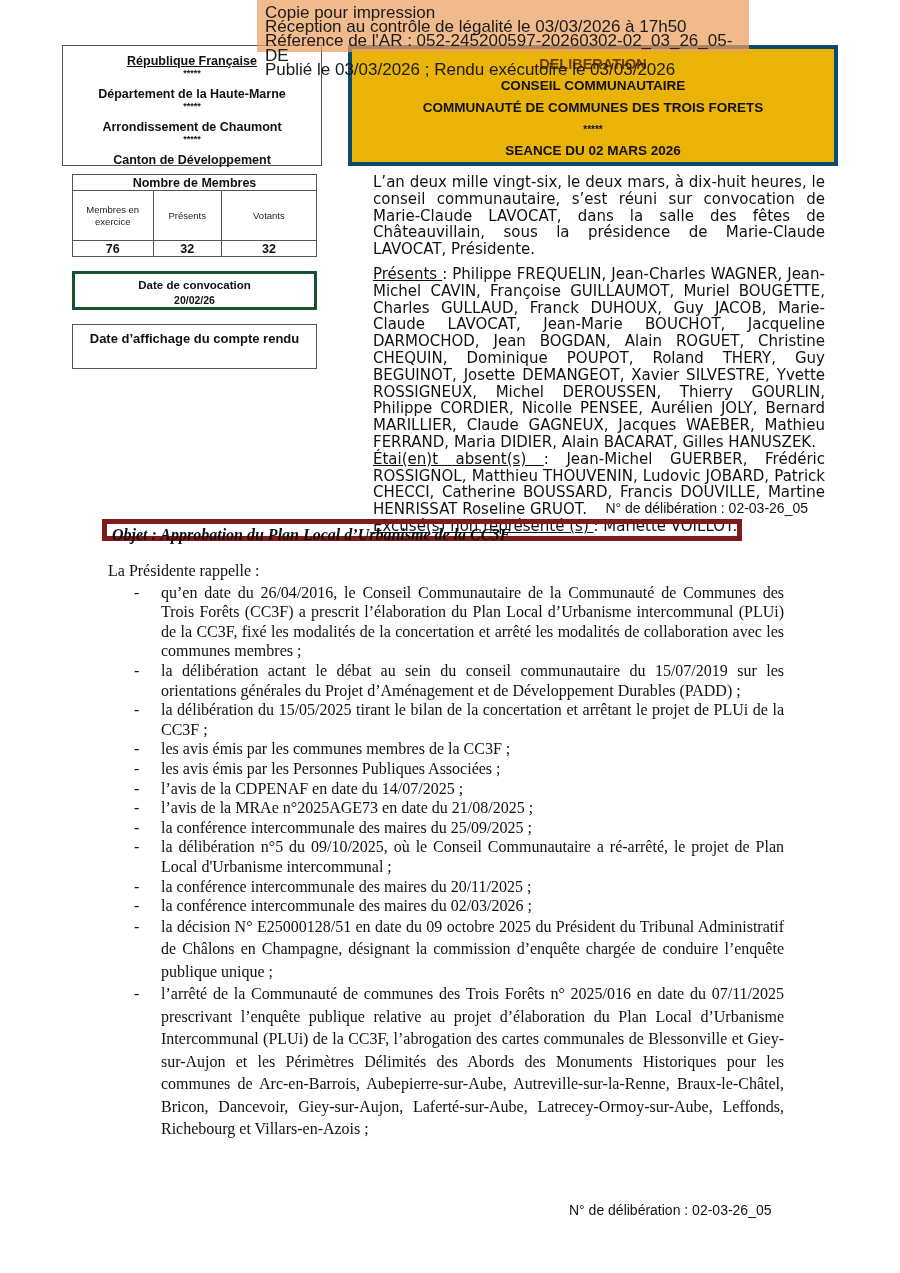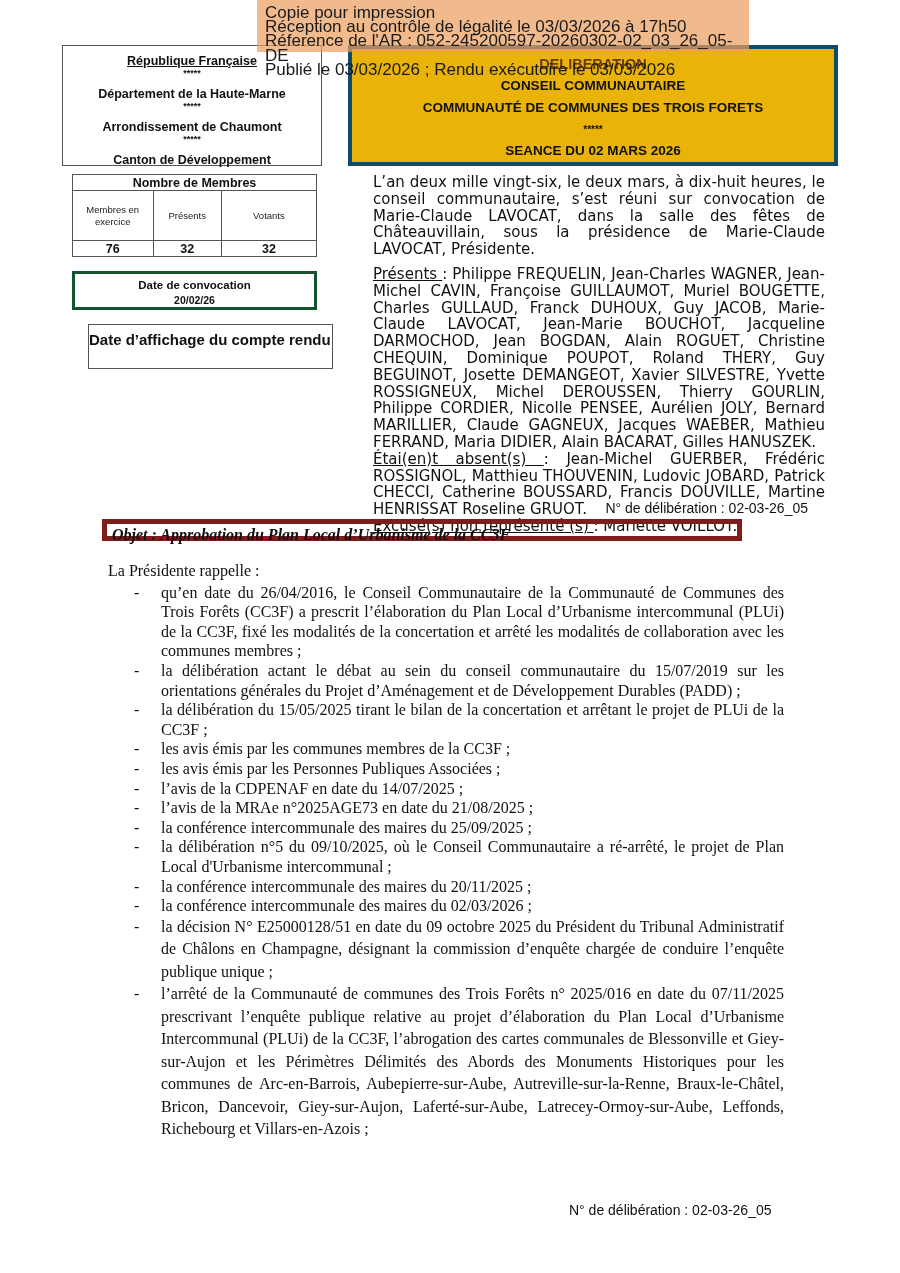--- a/index.html
+++ b/index.html
@@ -44,22 +44,22 @@
     table.members td.num { height: 16px; font-size: 12.5px; font-weight: bold; }
 
     .box-conv {
       position: absolute; left: 72px; top: 271px; width: 245px; height: 39px;
       border: 3px solid #14532d; text-align: center; font-weight: bold;
     }
     .box-conv .t { font-size: 11.5px; margin-top: 5px; }
     .box-conv .v { font-size: 10.5px; margin-top: 3px; }
 
     .box-aff {
-      position: absolute; left: 88px; top: 324px; width: 245px; height: 45px;
-      border: 1px solid #555; text-align: left; font-weight: bold; font-size: 15px;
+      position: absolute; left: 72px; top: 324px; width: 245px; height: 45px;
+      border: 1px solid #555; text-align: center; font-weight: bold; font-size: 13px;
     }
     .box-aff .t { margin-top: 6px; }
 
     .intro {
       position: absolute; left: 357px; top: 174px; width: 452px;
       font-family: "DejaVu Sans", sans-serif; font-size: 15px; line-height: 16.8px;
       text-align: justify; color: #111; margin-left: 16px;
     }
     .intro p { margin-bottom: 8px; }
     .intro .u { text-decoration: underline; }

